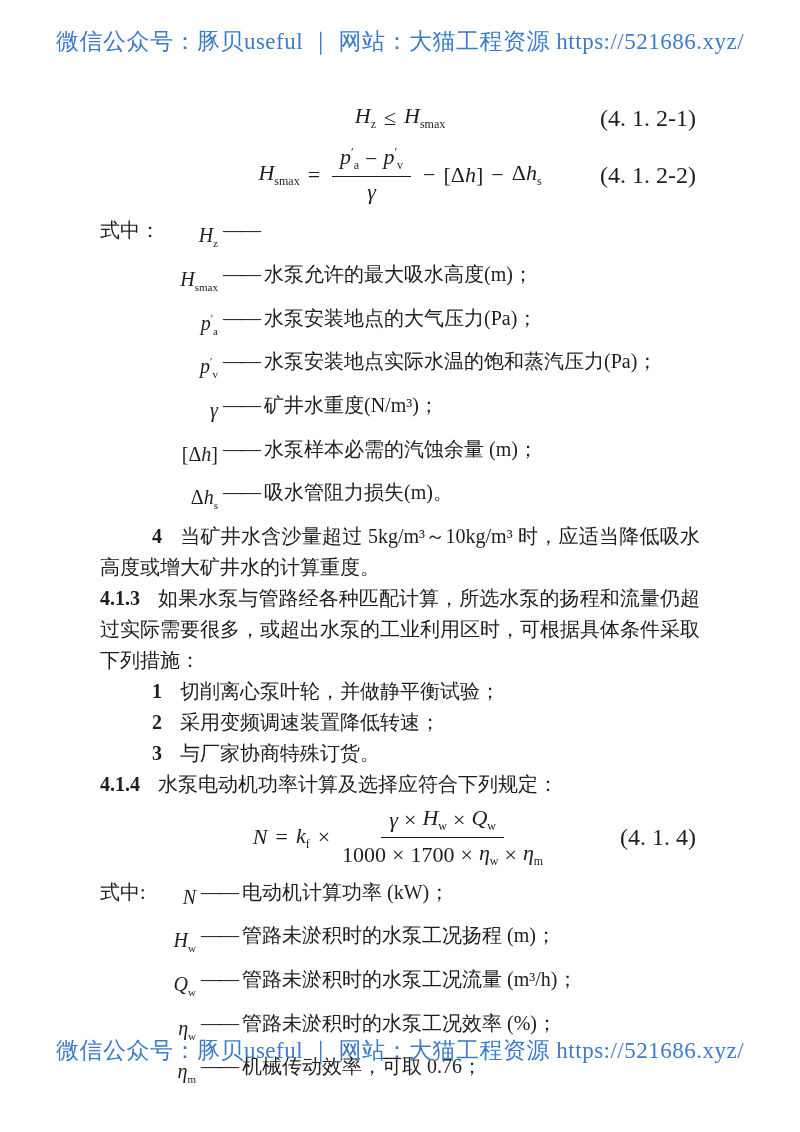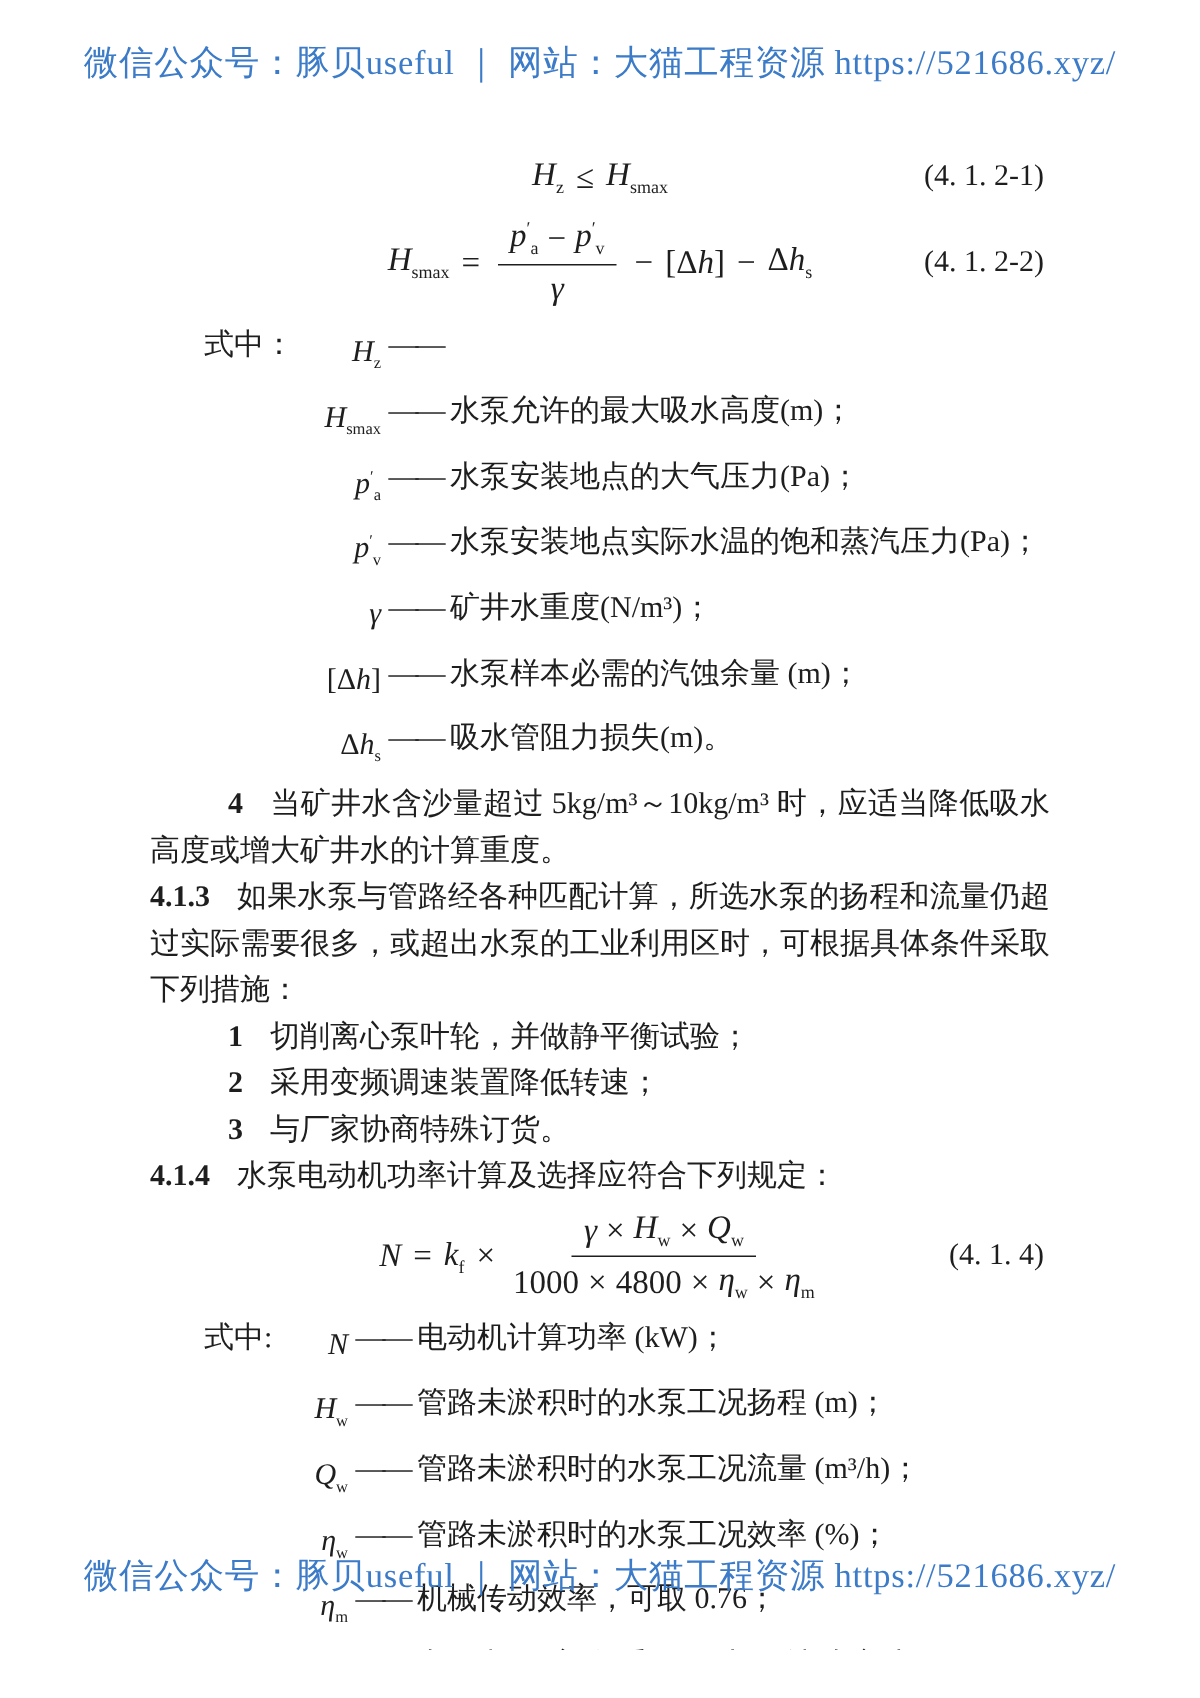--- a/index.html
+++ b/index.html
@@ -17,27 +17,27 @@
   .eq-row.e1{margin:2px 0 8px;height:36px;}
   .eq-row.e2{margin:0 0 10px;}
   .eq-row.e3{margin:5px 0 7px;}
   .eq-body{display:flex;align-items:center;}
   .tok{white-space:nowrap;}
   .var{font-style:italic;}
   .op{margin:0 8px;}
   .op2{margin:0 6px;}
   sub{font-size:12px;}
   sup{font-size:12px;}
-  .eq-no{position:absolute;right:4px;top:50%;transform:translateY(-50%);font-size:20px;}
+  .eq-no{position:absolute;right:4px;top:50%;transform:translateY(-50%);font-size:24px;}
   .frac{display:inline-flex;flex-direction:column;align-items:center;margin:0 4px;}
   .frac .num{display:flex;align-items:center;border-bottom:1.6px solid #1e1e1e;
              padding:0 8px 3px;justify-content:center;}
   .frac .den{display:flex;align-items:center;padding-top:2px;}
   
-  .def-row{display:flex;position:relative;line-height:31px;margin-left:36px;}
+  .def-row{display:flex;position:relative;line-height:31px;}
   .def-label{position:absolute;left:0;top:0;}
   .def-sym{width:118px;text-align:right;white-space:nowrap;flex:none;}
   .defs2 .def-sym{width:96px;}
   .def-sym sub{font-size:11px;}
   .def-sym sup{font-size:11px;}
   .def-dash{width:46px;flex:none;letter-spacing:-2px;text-align:center;}
   .def-desc{flex:1;text-align:justify;}
   
   .para{margin:0;text-align:justify;}
   .indent{text-indent:52px;}
@@ -141,21 +141,21 @@
             <span class="num">
               <span class="tok"><i class="var">γ</i></span>
               <span class="op2">×</span>
               <span class="tok"><i class="var">H</i><sub>w</sub></span>
               <span class="op2">×</span>
               <span class="tok"><i class="var">Q</i><sub>w</sub></span>
             </span>
             <span class="den">
               <span class="tok">1000</span>
               <span class="op2">×</span>
-              <span class="tok">4800</span>
+              <span class="tok">1700</span>
               <span class="op2">×</span>
               <span class="tok"><i class="var">η</i><sub>w</sub></span>
               <span class="op2">×</span>
               <span class="tok"><i class="var">η</i><sub>m</sub></span>
             </span>
           </span>
         </span>
       <span class="eq-no">(4. 1. 4)</span>
     </div>
 

